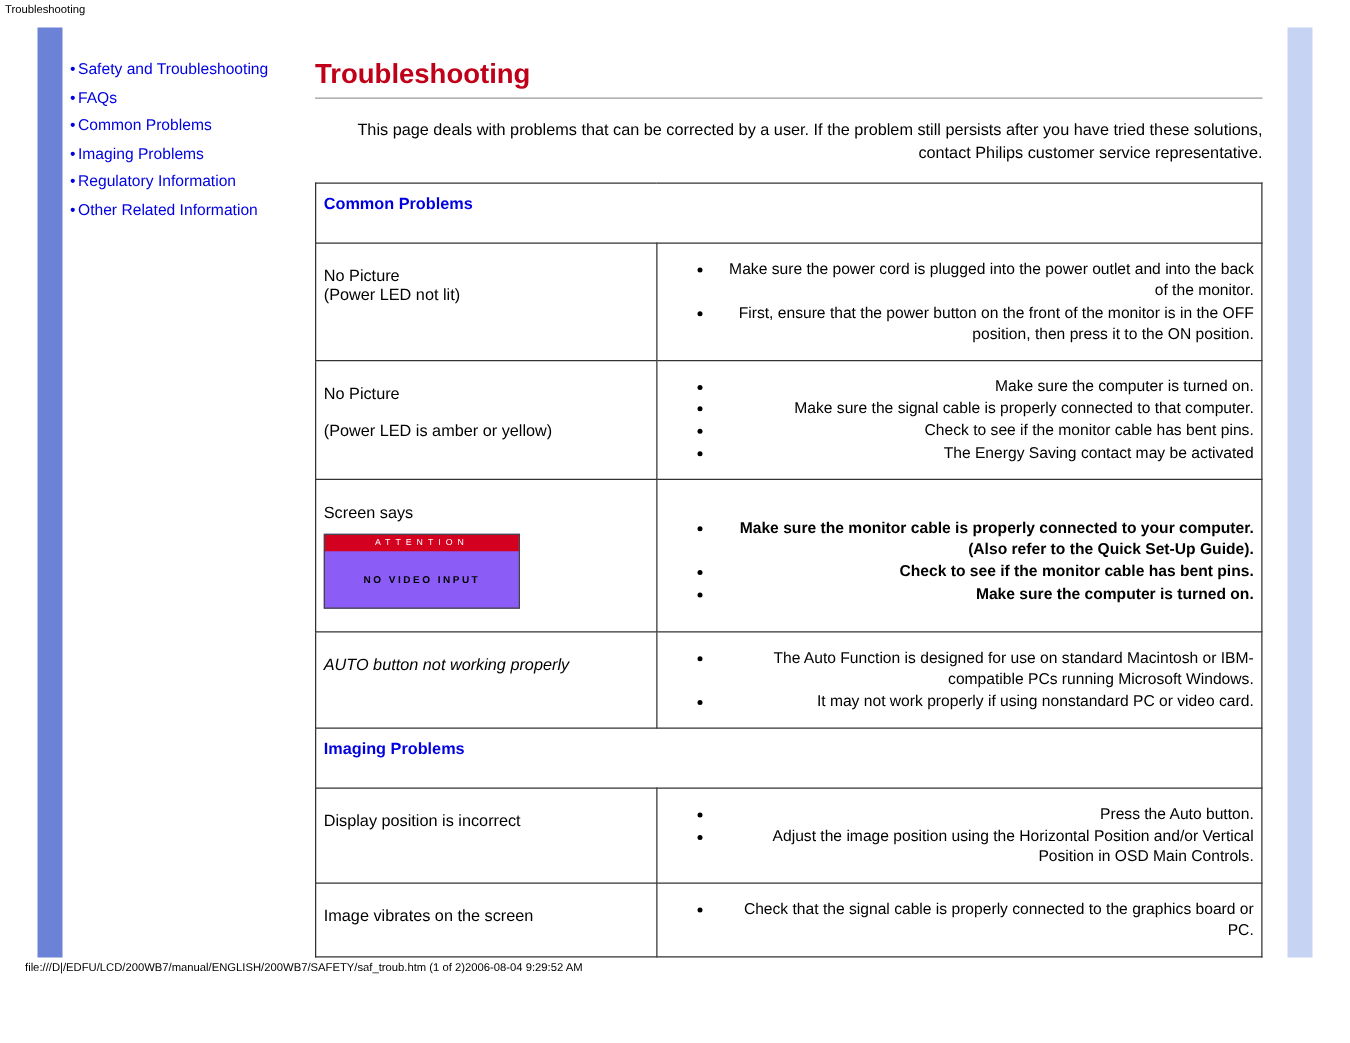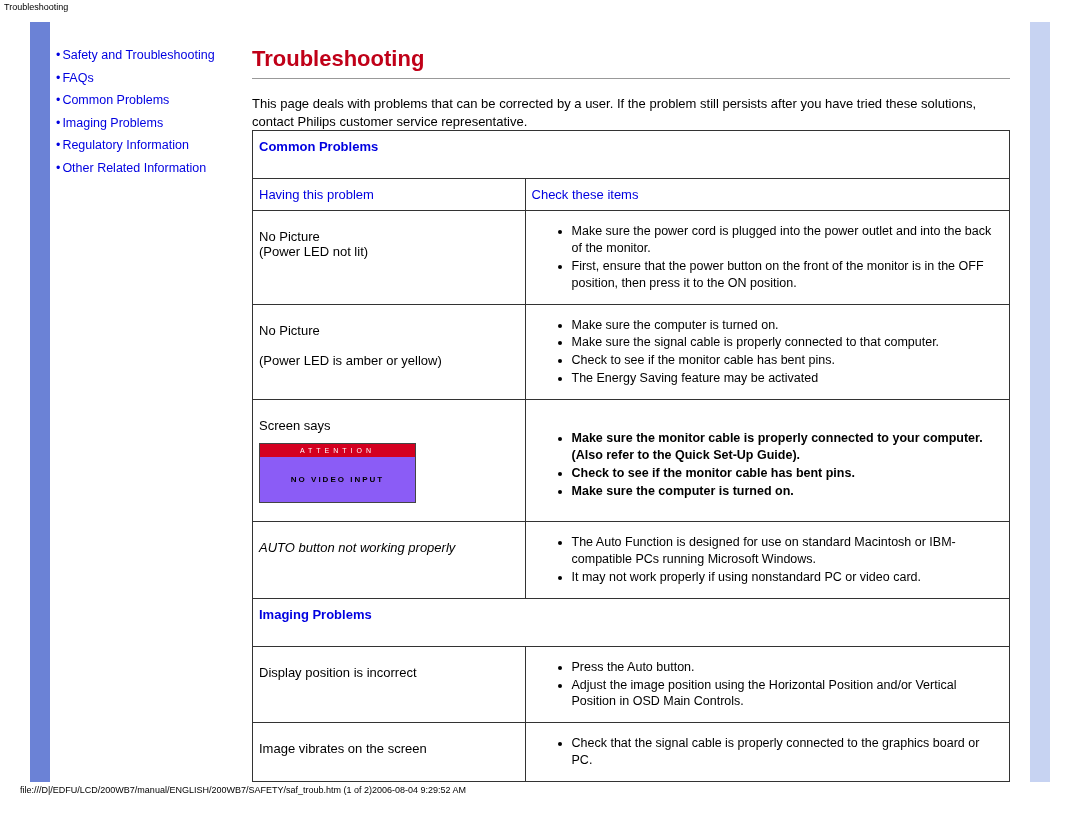--- a/index.html
+++ b/index.html
@@ -55,21 +55,22 @@
     margin: 24px 0 6px 0;
   }
   .hr-line {
     border: none;
     border-top: 1px solid #999;
     margin: 0 0 16px 0;
   }
   .intro {
     font-size: 13px;
     line-height: 1.35;
-    margin-bottom: 0;
+    margin-bottom: 16px;
+    text-align: right;
   }
   .tbl-grid {
     width: 100%;
     border-collapse: collapse;
     border: 1px solid #333;
   }
   .tbl-grid td {
     border: 1px solid #333;
     padding: 8px 6px;
     vertical-align: top;
@@ -93,20 +94,21 @@
   }
   ul.chk {
     margin: 4px 0 4px 0;
     padding-left: 40px;
   }
   ul.chk li {
     font-size: 12.5px;
     line-height: 1.35;
     margin: 1px 0;
     list-style-type: disc;
+    text-align: right;
   }
   .attention-box {
     border: 1px solid #444;
     width: 155px;
     margin-top: 10px;
     background: #8b5cf6;
   }
   .attn-bar {
     background: #d40020;
     color: #fff;
@@ -162,24 +164,20 @@
   <td class="content-cell">
     <div class="main-heading">Troubleshooting</div>
     <hr class="hr-line">
     <div class="intro">This page deals with problems that can be corrected by a user. If the problem still persists after you have tried these solutions, contact Philips customer service representative.</div>
 
     <table class="tbl-grid">
       <tbody>
                 <tr>
         <td colspan="2" class="section-head">Common Problems</td>
       </tr>
-      <tr>
-        <td class="col-head">Having this problem</td>
-        <td class="col-head">Check these items</td>
-      </tr>
 
       <tr>
         <td class="prob-cell">
           <div>No Picture</div>
           <div>(Power LED not lit)</div>
         </td>
         <td class="check-cell">
           <ul class="chk">
             <li>Make sure the power cord is plugged into the power outlet and into the back of the monitor.</li>
             <li>First, ensure that the power button on the front of the monitor is in the OFF position, then press it to the ON position.</li>
@@ -191,21 +189,21 @@
         <td class="prob-cell">
           <div>No Picture</div>
           <div>&nbsp;</div>
           <div>(Power LED is amber or yellow)</div>
         </td>
         <td class="check-cell">
           <ul class="chk">
             <li>Make sure the computer is turned on.</li>
             <li>Make sure the signal cable is properly connected to that computer.</li>
             <li>Check to see if the monitor cable has bent pins.</li>
-            <li>The Energy Saving feature may be activated</li>
+            <li>The Energy Saving contact may be activated</li>
           </ul>
         </td>
       </tr>
 
       <tr>
         <td class="prob-cell">
           <div>Screen says</div>
           <div class="attention-box">
             <div class="attn-bar">ATTENTION</div>
             <div class="attn-body">NO VIDEO INPUT</div>

